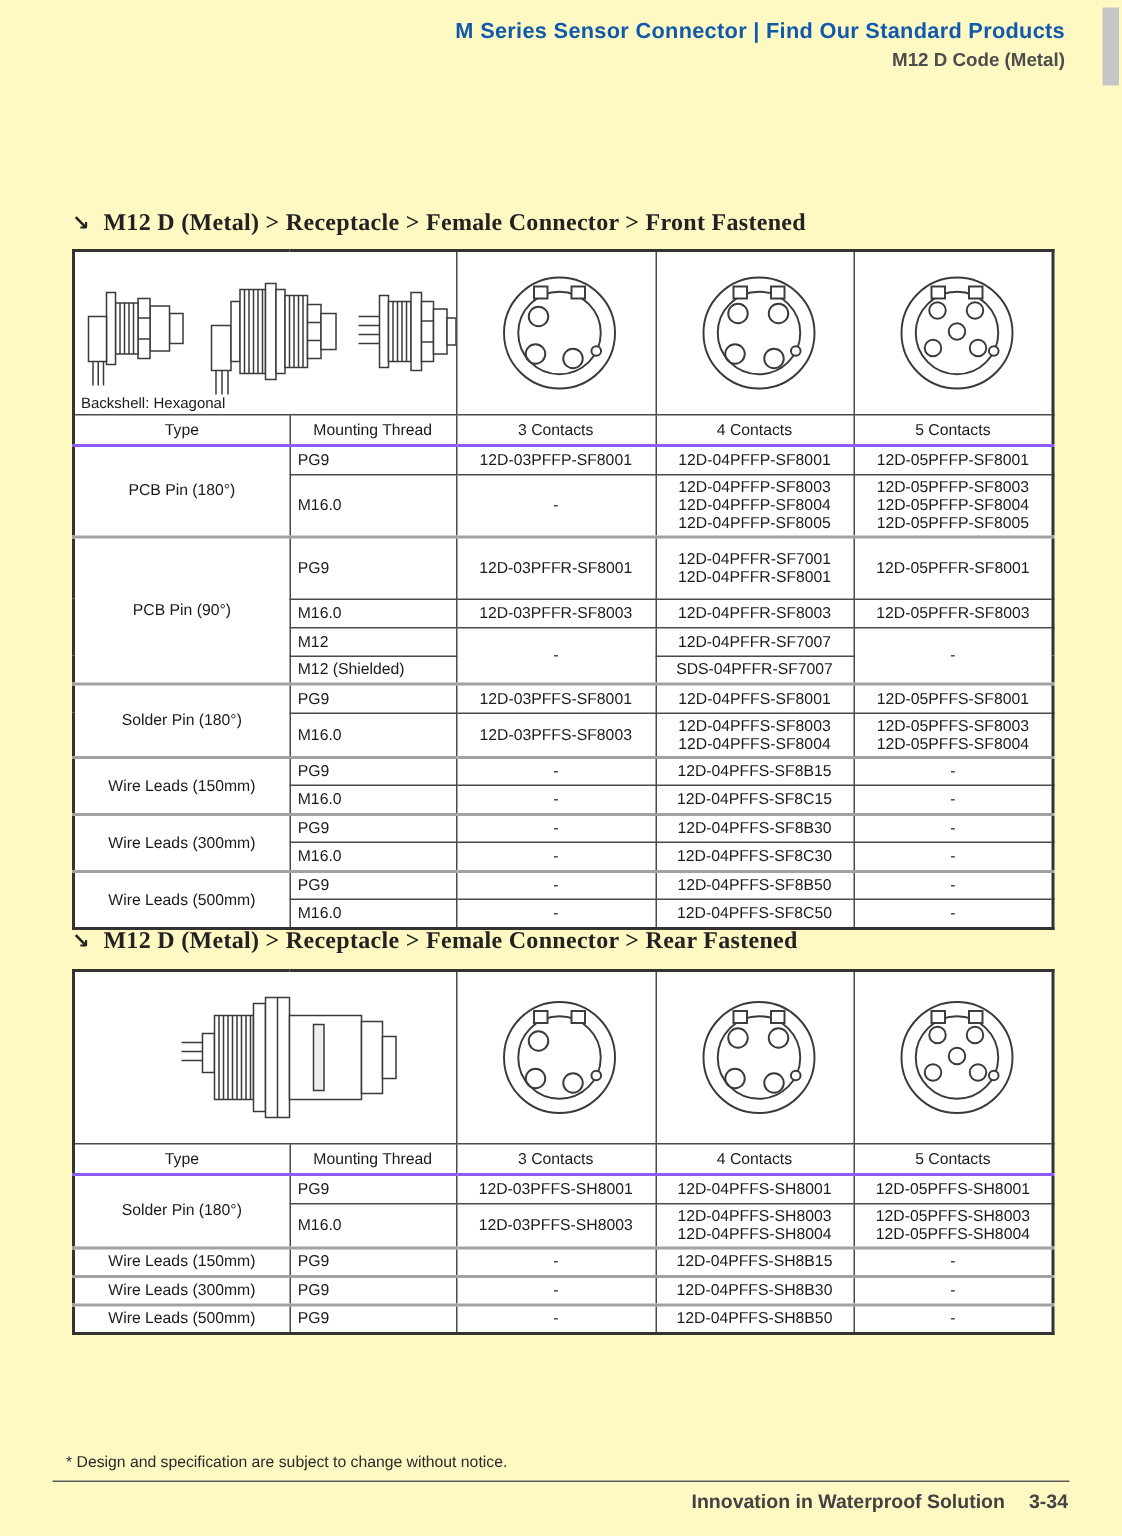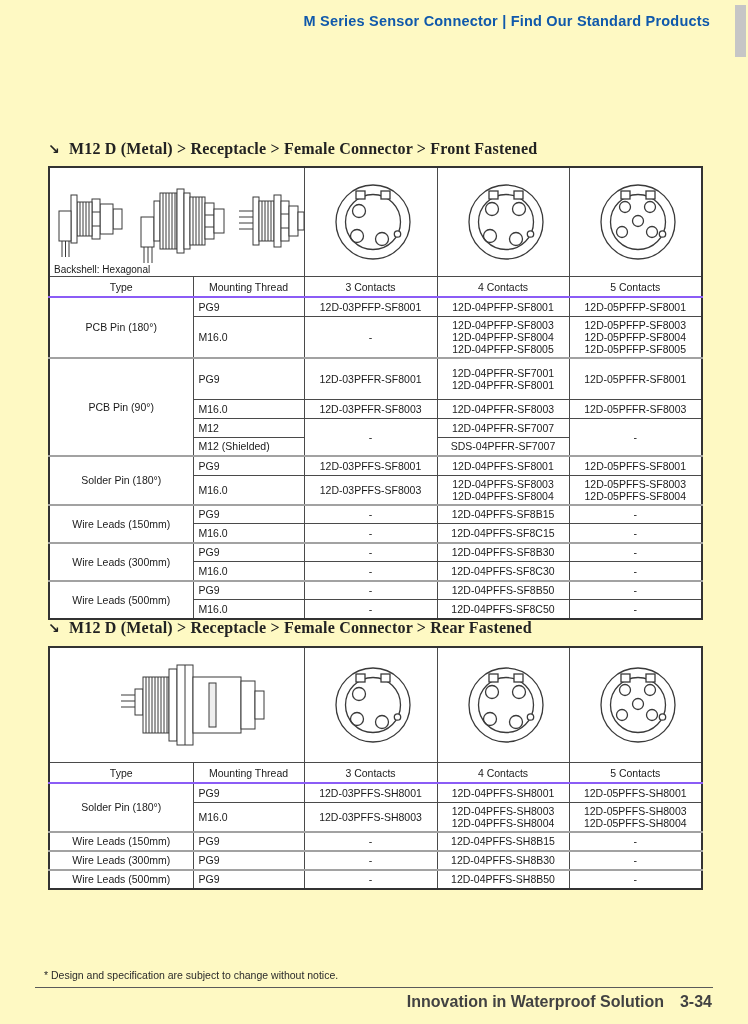--- a/index.html
+++ b/index.html
@@ -48,32 +48,33 @@
   tbody.data tr.big td { padding-top:8px; padding-bottom:8px; }
   tbody.data tr.sep td { border-top:2.5px solid #a2a2a2; }
   td.td-type   { text-align:center; padding-left:6px; }
   td.td-thread { text-align:left; padding-left:4px; }
   td.td-part   { text-align:center; }
   td .ln { line-height:12px; }
 
   
   .footnote { position:absolute; left:44px; top:969px; font-size:10.5px; color:#2a2a2a; }
   .footer-divider { position:absolute; left:35px; top:987px; width:678px; border-top:1.5px solid #5a5a5a; }
-  .footer-right { position:absolute; right:36px; top:993px; font-size:16px; font-weight:bold; color:#424242; }
+  .footer-right { position:absolute; right:36px; top:993px; font-size:13px; font-weight:bold; color:#424242; }
   .footer-right .pgnum { margin-left:16px; }
 
   svg { display:block; margin:0 auto; }
 </style>
 </head>
 <body>
 
 <div class="page">
 
   <div class="page-header">
     <div class="ph-title">M Series Sensor Connector | Find Our Standard Products</div>
+    <div class="ph-sub">M12 D Code (Metal)</div>
   </div>
   <div class="edge-bar"></div>
 
   <h2 class="tbl-title" id="title-front">
     <span class="arrow">↘</span><span>M12 D (Metal) &gt; Receptacle &gt; Female Connector &gt; Front Fastened</span>
   </h2>
   <table class="product t-front">
       <colgroup>
         <col style="width: 144px;">
         <col style="width: 111px;">

